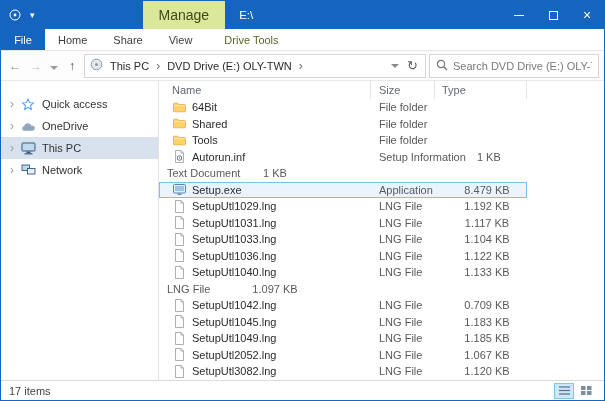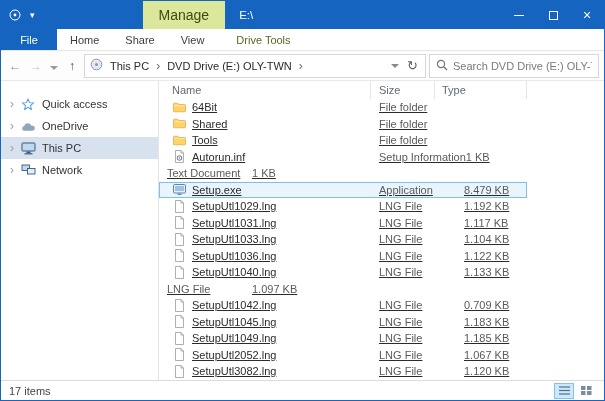--- a/index.html
+++ b/index.html
@@ -13,21 +13,21 @@
   .manage-tab { margin-left:108px; height:100%; display:flex; align-items:center; padding:0 16px; background:#dbe79b; color:#3f4a14; font-size:14px; }
   .tb-title { margin-left:14px; color:#fff; font-size:11.5px; }
   .tb-spacer { flex:1; }
   .tb-btn { width:34px; height:100%; display:flex; align-items:center; justify-content:center; }
   .glyph-min { width:10px; height:1px; background:#fff; display:inline-block; }
   .glyph-max { width:9px; height:9px; border:1px solid #fff; display:inline-block; }
   .glyph-close { font-size:14px; line-height:1; }
 
   
   .tabsrow { height:22px; background:#ffffff; display:flex; align-items:stretch; flex:0 0 auto; border-bottom:1px solid #e6e6e6; font-size:11px; }
-  .file-tab { width:56px; background:#1565c0; color:#fff; display:flex; align-items:center; justify-content:center; }
+  .file-tab { width:44px; background:#1565c0; color:#fff; display:flex; align-items:center; justify-content:center; }
   .tab { padding:0 13px; display:flex; align-items:center; color:#3c3c3c; }
   .tab.contextual { margin-left:6px; color:#56691f; }
 
   
   .addressrow { height:30px; display:flex; align-items:center; padding:0 5px; gap:3px; flex:0 0 auto; border-bottom:1px solid #e9e9e9; background:#fdfdfd; }
   .navbtn { width:18px; text-align:center; font-size:12px; line-height:1; color:#444; }
   .navbtn.back { color:#8d8d8d; }
   .navbtn.fwd { color:#c2c2c2; }
   .hist-chev { width:0; height:0; border-left:4px solid transparent; border-right:4px solid transparent; border-top:4px solid #9a9a9a; display:inline-block; }
   .navbtn.tiny { width:12px; }
@@ -51,27 +51,27 @@
   .side-label { font-size:11px; color:#333; margin-left:5px; white-space:nowrap; }
 
   .filelist { flex:1; display:flex; flex-direction:column; min-width:0; }
   .colheaders { height:18px; display:flex; flex:0 0 auto; font-size:11px; color:#616a75; align-items:center; width:368px; }
   .colheaders .ch { height:100%; display:flex; align-items:center; border-right:1px solid #e5e5e5; }
   .ch-name { flex:0 0 212px; padding-left:13px; }
   .ch-type { flex:0 0 92px; padding-left:7px; }
   .ch-size { flex:0 0 64px; padding-left:8px; }
 
   .rows { flex:1; overflow:hidden; }
-  .row { width:368px; height:16.5px; display:flex; align-items:center; font-size:11px; color:#2b2b2b; border:1px solid transparent;text-decoration:underline; }
+  .row { width:368px; height:16.5px; display:flex; align-items:center; font-size:11px; color:#2b2b2b; border:1px solid transparent; }
   .row.selected { background:#eaf4fd; border:1px solid #7cc0ec; }
   .c-name { flex:0 0 212px; display:flex; align-items:center; padding-left:12px; overflow:hidden; white-space:nowrap; }
   .ficon { width:14px; display:flex; justify-content:center; margin-right:6px; flex:0 0 auto; }
   .fname { color:#2b2b2b; }
   .c-type { flex:0 0 92px; padding-left:7px; color:#5a5a5a; white-space:nowrap; }
-  .c-size { flex:0 0 52px; text-align:left; padding-right:6px; color:#5a5a5a; white-space:nowrap; }
+  .c-size { flex:0 0 52px; text-align:center; padding-right:6px; color:#5a5a5a; white-space:nowrap; }
 
   
   .statusbar { height:20px; flex:0 0 auto; border-top:1px solid #dcdcdc; display:flex; align-items:center; padding:0 8px; font-size:11px; color:#444; background:#fff; }
   .sb-right { margin-left:auto; display:flex; gap:2px; }
   .viewbtn { width:20px; height:16px; display:flex; align-items:center; justify-content:center; border:1px solid transparent; }
   .viewbtn.active { background:#cce8ff; border:1px solid #84c3ea; }
 </style>
 </head>
 <body>
 

